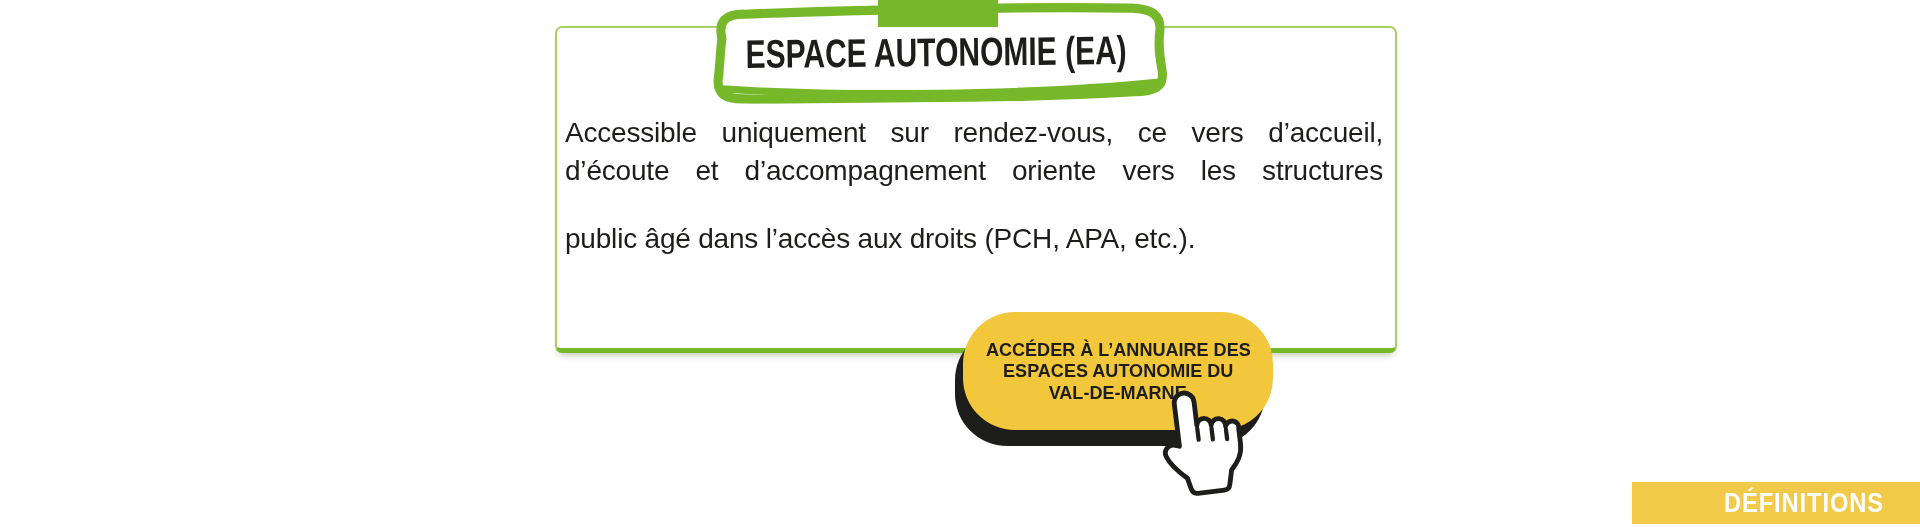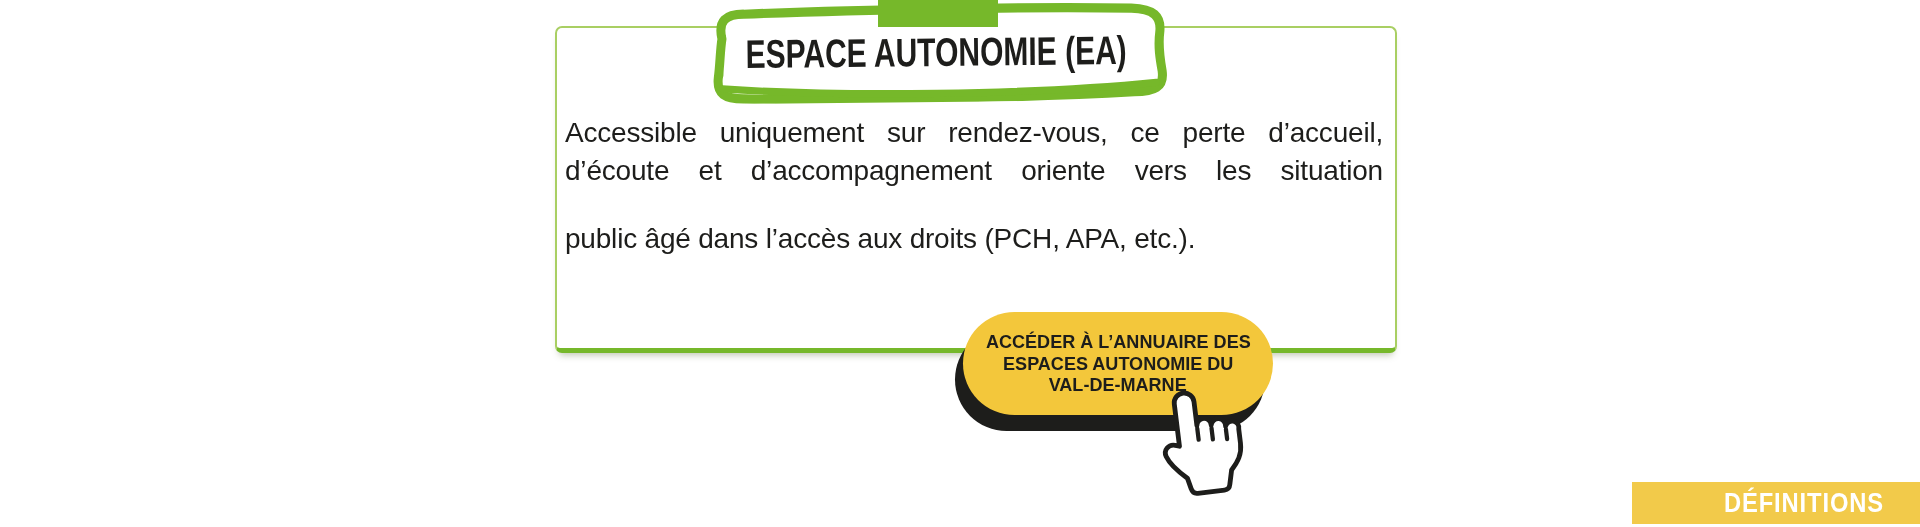--- a/index.html
+++ b/index.html
@@ -51,21 +51,21 @@
     position:absolute;left:565px;top:114px;width:818px;
     font-size:28px;line-height:37.5px;letter-spacing:-.2px;
     color:var(--ink);z-index:2;
   }
   .pline{text-align:justify;text-align-last:justify;}
   .pline.last{text-align-last:left;margin-top:31px;}
   .para b{font-weight:400;}
 
   
   .btn{
-    position:absolute;left:963px;top:312px;width:310px;height:103px;
+    position:absolute;left:963px;top:312px;width:310px;height:118px;
     background:var(--button-yellow);
     border-radius:52px;
     box-shadow:-8px 16px 0 0 var(--ink);
     display:flex;flex-direction:column;align-items:center;justify-content:center;
     text-decoration:none;color:var(--ink);
     z-index:6;cursor:pointer;
   }
   .btn-line{
     display:block;font-size:19px;font-weight:700;line-height:21.5px;
     letter-spacing:0;transform:scaleX(.95);white-space:nowrap;
@@ -101,22 +101,22 @@
   <div class="title-wrap">
     <svg viewBox="0 0 470 98" preserveAspectRatio="none" aria-hidden="true">
       <path d="M22 34 C18 16 26 10 44 10 C150 7 330 5 430 8 C452 9 460 16 458 32 C456 46 458 58 460 70 C462 86 452 90 432 90 C320 95 140 96 44 93 C24 93 16 88 18 72 C20 58 20 46 22 34 Z" fill="#ffffff" stroke="var(--green)" stroke-width="9" stroke-linejoin="round"></path>
       <path d="M22 83 C140 92 330 92 454 81" fill="none" stroke="var(--green)" stroke-width="7" stroke-linecap="round"></path>
       <path d="M20 70 C19 56 20 44 23 32" fill="none" stroke="var(--green)" stroke-width="6" stroke-linecap="round"></path>
     </svg>
     <span class="title">ESPACE AUTONOMIE (EA)</span>
   </div>
 
   <div class="para">
-    <div class="pline"><span>Accessible </span><b>uniquement sur rendez-vous</b><span>, ce perte d’accueil,</span></div>
-    <div class="pline"><span>d’écoute et d’accompagnement </span><b>oriente</b><span> vers les situation</span></div>
+    <div class="pline"><span>Accessible </span><b>uniquement sur rendez-vous</b><span>, ce vers d’accueil,</span></div>
+    <div class="pline"><span>d’écoute et d’accompagnement </span><b>oriente</b><span> vers les structures</span></div>
     <div class="pline last"><span>public </span><b>âgé dans l’accès aux droits</b><span> (PCH, APA, etc.).</span></div>
   </div>
 
   <a class="btn">
     <span class="btn-line">ACCÉDER À L’ANNUAIRE DES</span>
     <span class="btn-line">ESPACES AUTONOMIE DU</span>
     <span class="btn-line">VAL-DE-MARNE</span>
   </a>
 
   <svg class="hand" viewBox="0 0 66 84" aria-hidden="true">

